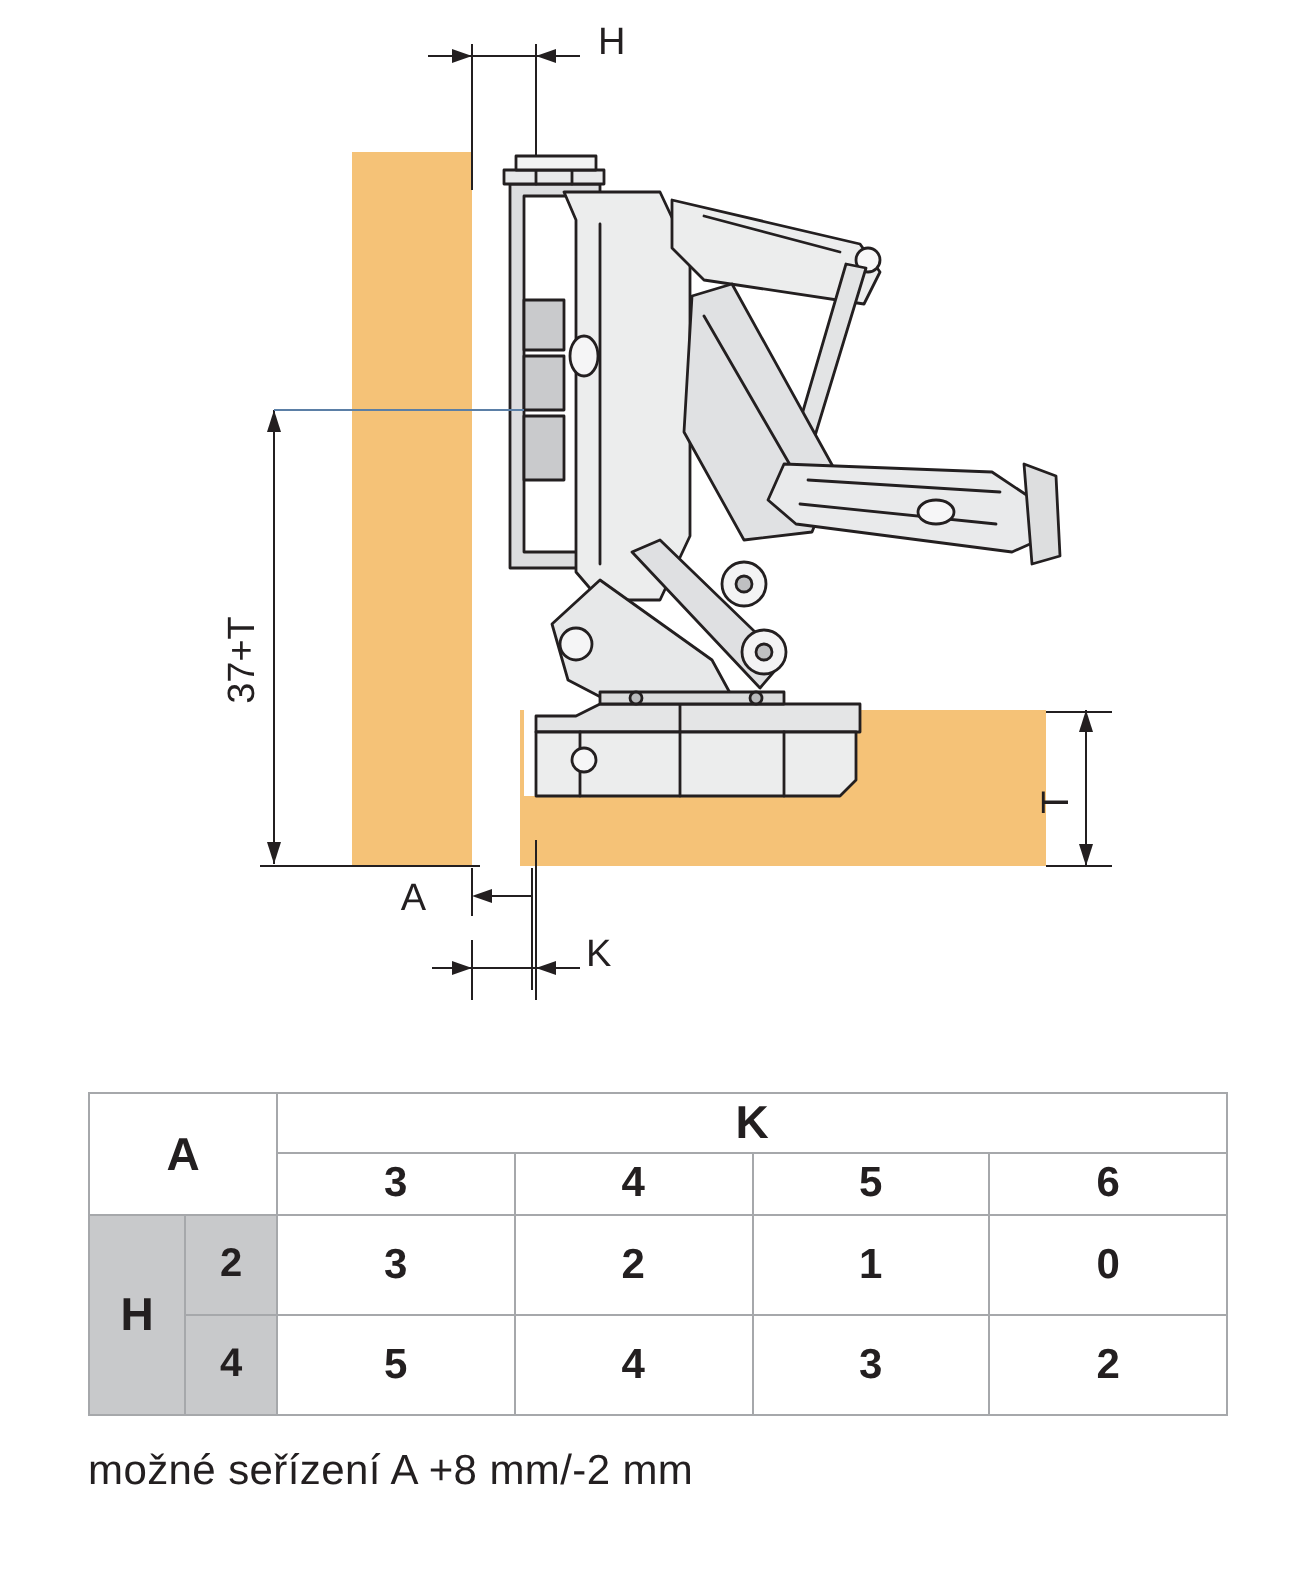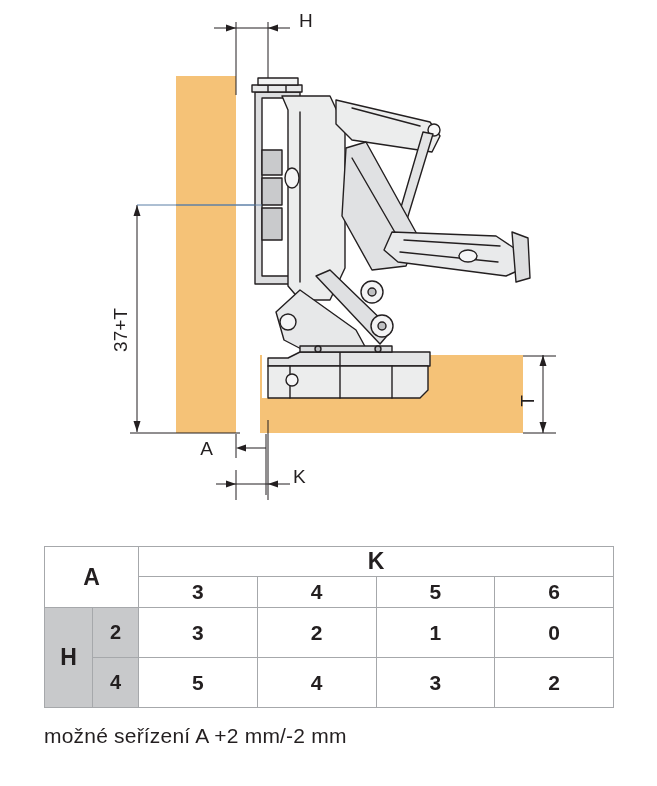--- a/index.html
+++ b/index.html
@@ -235,13 +235,13 @@
       <td class="side-num">4</td>
       <td class="data-cell">5</td>
       <td class="data-cell">4</td>
       <td class="data-cell">3</td>
       <td class="data-cell">2</td>
     </tr>
   </tbody>
     </table>
 </div>
 
-<div id="note">možné seřízení A +2 mm/-2 mm</div>
+<div id="note">možné seřízení A +8 mm/-2 mm</div>
 
 </body></html>

